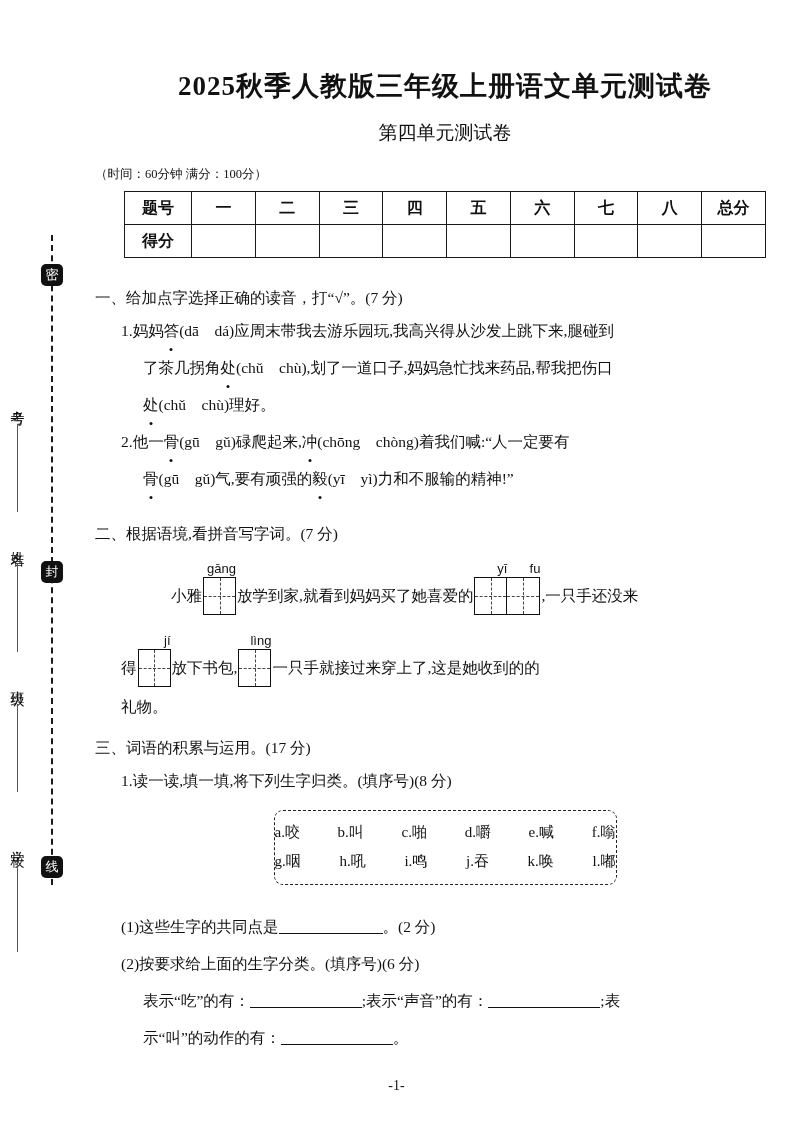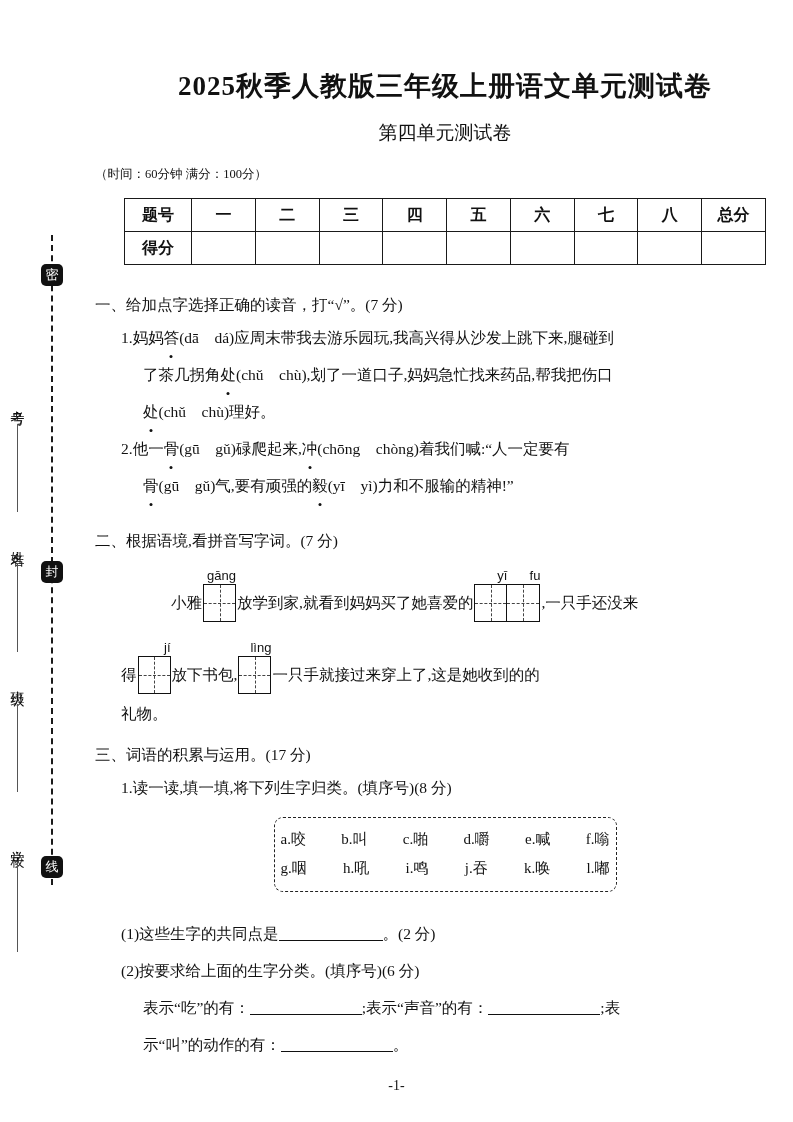--- a/index.html
+++ b/index.html
@@ -56,21 +56,21 @@
   }
   .subtitle{
     text-align:center;font-size:19px;margin-top:16px;
     font-family:"Liberation Serif","DejaVu Serif",serif;
   }
   .meta{
     text-align:left;font-size:12.5px;margin-top:20px;padding-right:48px;
   }
 
   table.score{
-    border-collapse:collapse;margin:15px auto 0 auto;width:642px;
+    border-collapse:collapse;margin:8px auto 0 auto;width:642px;
     table-layout:fixed;
   }
   table.score td{
     border:1.3px solid #1a1a1a;height:30px;text-align:center;
     font-size:16px;font-weight:bold;
     font-family:"Liberation Serif","DejaVu Serif",serif;
   }
   table.score td.hd{width:64px;}
   .sec-title{font-size:15.5px;margin-top:30px;}
   .q{margin-top:6px;padding-left:26px;font-size:15.5px;line-height:2.0;}
@@ -101,21 +101,21 @@
     border-left:1px dashed #444;
   }
   .tzg::after{
     content:"";position:absolute;top:50%;left:0;right:0;height:0;
     border-top:1px dashed #444;
   }
 
   .charbox{
     width:343px;margin:14px auto 0 auto;
     border:1.6px dashed #222;border-radius:9px;
-    padding:7px 6px;box-sizing:border-box;
+    padding:7px 0;box-sizing:border-box;
     font-size:15px;line-height:1.95;
   }
   .charbox .row{display:flex;justify-content:space-between;}
   .charbox .row span{white-space:nowrap;}
 
   .blank{
     display:inline-block;border-bottom:1.3px solid #111;
     height:1em;vertical-align:-2px;
   }
   .b-md{width:104px;}

